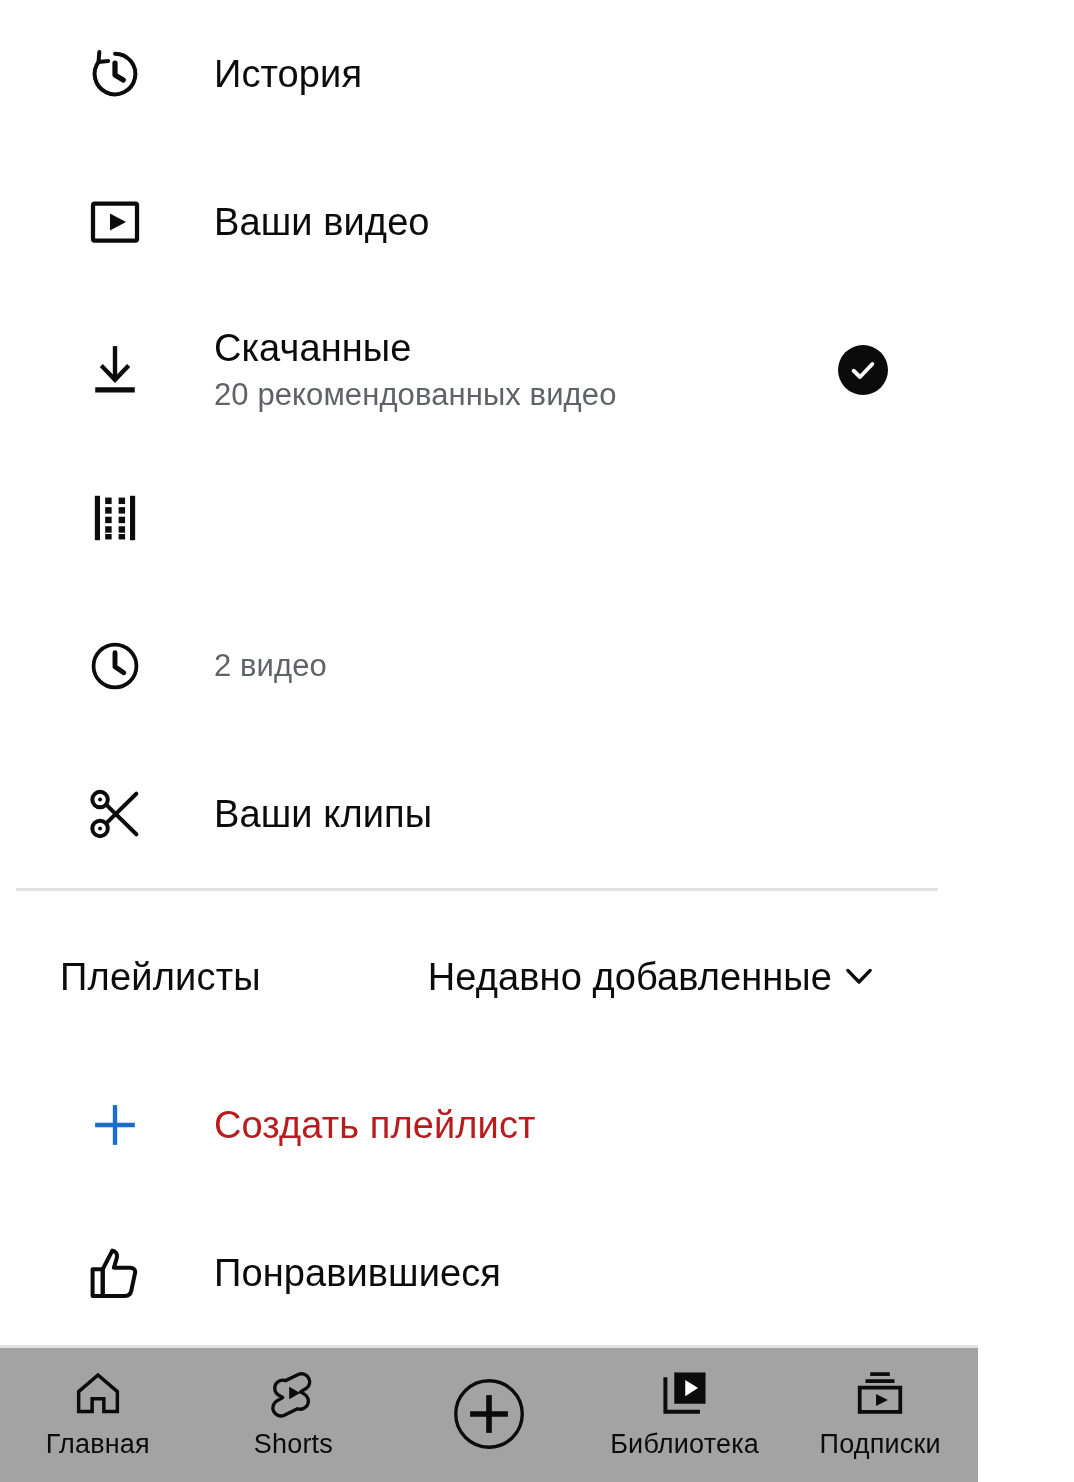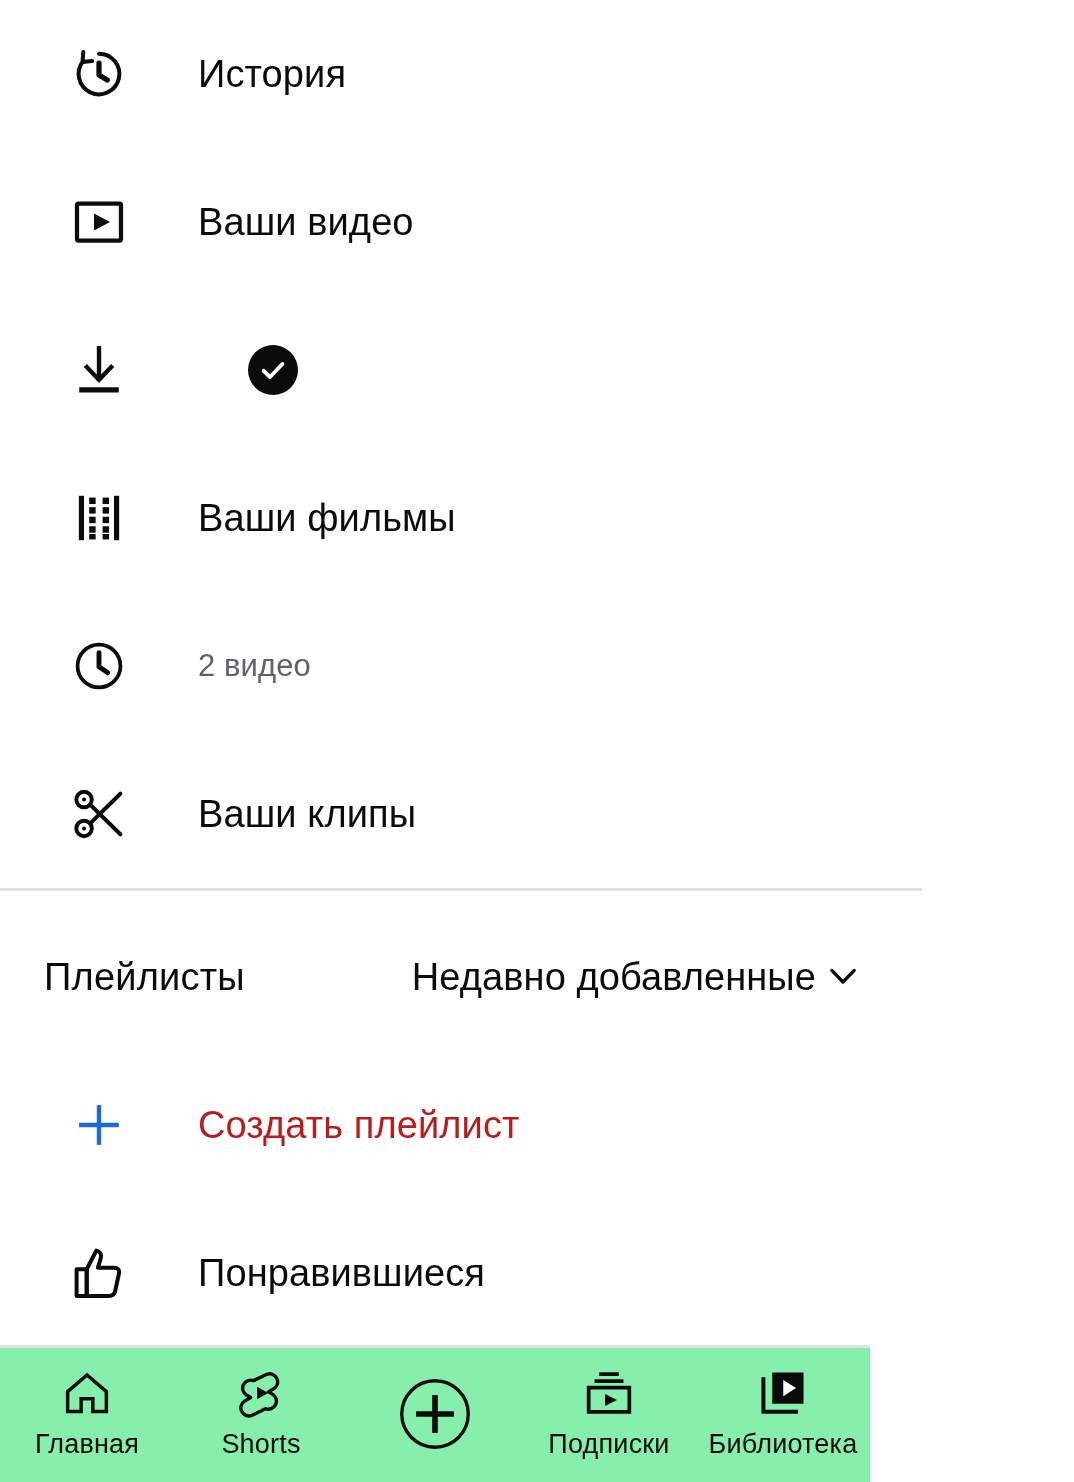--- a/index.html
+++ b/index.html
@@ -15,21 +15,21 @@
   .screen {
     position: relative;
     width: 1074px;
     height: 1482px;
     background: #ffffff;
   }
 
   
   .content {
     position: absolute;
-    left: 0; top: 0;
+    left: 16px; top: 0;
     width: 922px;
     height: 1345px;
     overflow: hidden;
   }
 
   
   .row {
     position: relative;
     display: flex;
     align-items: center;
@@ -129,27 +129,28 @@
   .row-create .row-title {
     color: #b91c1c;
     font-size: 38px;
   }
 
   
   .bottom-nav {
     position: absolute;
     left: 0;
     bottom: 0;
-    width: 870px;
+    width: 978px;
     height: 137px;
-    background: #86efac;
+    background: #a3a3a3;
     border-top: 3px solid #e2e2e2;
     display: flex;
     align-items: flex-start;
     z-index: 5;
+    justify-content: center;
   }
   .nav-item {
     flex: 1 1 0;
     height: 134px;
     display: flex;
     flex-direction: column;
     align-items: center;
     justify-content: flex-start;
     padding-top: 16px;
     gap: 6px;
@@ -203,20 +204,24 @@
       <div class="row-trailing"></div>
     </div>
 
     <div class="row">
       <div class="row-icon">
         <svg width="62" height="62" viewBox="0 0 24 24" stroke="#0b0b0b" stroke-width="1.7" fill="none" stroke-linecap="square">
           <line x1="12" y1="3.6" x2="12" y2="15.4"></line>
           <polyline points="7.3,10.9 12,15.8 16.7,10.9" stroke-linejoin="miter"></polyline>
           <line x1="5.4" y1="19.7" x2="18.6" y2="19.7" stroke-width="2.1"></line>
         </svg>
+      </div>
+      <div class="row-text">
+        <div class="row-title">Скачанные</div>
+        <div class="row-sub">20 рекомендованных видео</div>
       </div>
       <div class="row-trailing">
         <div class="check-badge">
           <svg width="30" height="30" viewBox="0 0 24 24" fill="none" stroke="#ffffff" stroke-width="3.1" stroke-linecap="round" stroke-linejoin="round">
             <polyline points="4.5,12.6 9.6,17.6 19.5,7.2"></polyline>
           </svg>
         </div>
       </div>
     </div>
 
@@ -234,23 +239,20 @@
           </g>
           <g fill="#0b0b0b">
             <rect x="13.4" y="4.1" width="2.5" height="2.5"></rect>
             <rect x="13.4" y="7.8" width="2.5" height="2.5"></rect>
             <rect x="13.4" y="11.5" width="2.5" height="2.5"></rect>
             <rect x="13.4" y="15.2" width="2.5" height="2.5"></rect>
             <rect x="13.4" y="18.2" width="2.5" height="2.1"></rect>
           </g>
         </svg>
       </div>
-      <div class="row-text">
-        <div class="row-title">Ваши фильмы</div>
-      </div>
       <div class="row-trailing"></div>
     </div>
 
     <div class="row">
       <div class="row-icon">
         <svg width="62" height="62" viewBox="0 0 24 24" fill="none" stroke="#0b0b0b">
           <circle cx="12" cy="12" r="8.3" stroke-width="1.45"></circle>
           <path d="M12 6.9 V12.3 L15.4 14.6" stroke-width="1.9" stroke-linecap="round" stroke-linejoin="round"></path>
         </svg>
       </div>
@@ -350,36 +352,36 @@
           <circle cx="12" cy="12" r="9.5" stroke-width="0.95"></circle>
           <line x1="12" y1="6.6" x2="12" y2="17.4" stroke-width="1.6"></line>
           <line x1="6.6" y1="12" x2="17.4" y2="12" stroke-width="1.6"></line>
         </svg>
       </span>
       <span class="nav-label"></span>
     </div>
 
     <div class="nav-item">
       <span class="nav-glyph">
+        <svg width="56" height="56" viewBox="0 0 24 24">
+          <polyline points="3.6,5.2 3.6,20.0 18.4,20.0" fill="none" stroke="#0b0b0b" stroke-width="1.7" stroke-linejoin="miter"></polyline>
+          <rect x="7.4" y="3.2" width="13.4" height="13.4" fill="#0b0b0b"></rect>
+          <polygon points="12.1,6.4 17.6,9.9 12.1,13.4" fill="#ffffff"></polygon>
+        </svg>
+      </span>
+      <span class="nav-label">Библиотека</span>
+    </div>
+
+    <div class="nav-item">
+      <span class="nav-glyph">
         <svg width="56" height="56" viewBox="0 0 24 24" fill="none" stroke="#0b0b0b">
           <line x1="7.8" y1="3.9" x2="16.2" y2="3.9" stroke-width="1.6"></line>
           <line x1="5.8" y1="6.9" x2="18.2" y2="6.9" stroke-width="1.6"></line>
           <rect x="3.3" y="9.7" width="17.4" height="10.4" stroke-width="1.6"></rect>
           <polygon points="10.3,12.4 15.4,15.0 10.3,17.6" fill="#0b0b0b" stroke="none"></polygon>
         </svg>
       </span>
       <span class="nav-label">Подписки</span>
     </div>
 
-    <div class="nav-item">
-      <span class="nav-glyph">
-        <svg width="56" height="56" viewBox="0 0 24 24">
-          <polyline points="3.6,5.2 3.6,20.0 18.4,20.0" fill="none" stroke="#0b0b0b" stroke-width="1.7" stroke-linejoin="miter"></polyline>
-          <rect x="7.4" y="3.2" width="13.4" height="13.4" fill="#0b0b0b"></rect>
-          <polygon points="12.1,6.4 17.6,9.9 12.1,13.4" fill="#ffffff"></polygon>
-        </svg>
-      </span>
-      <span class="nav-label">Библиотека</span>
-    </div>
-
   </div>
 
 </div>
 
 </body></html>

